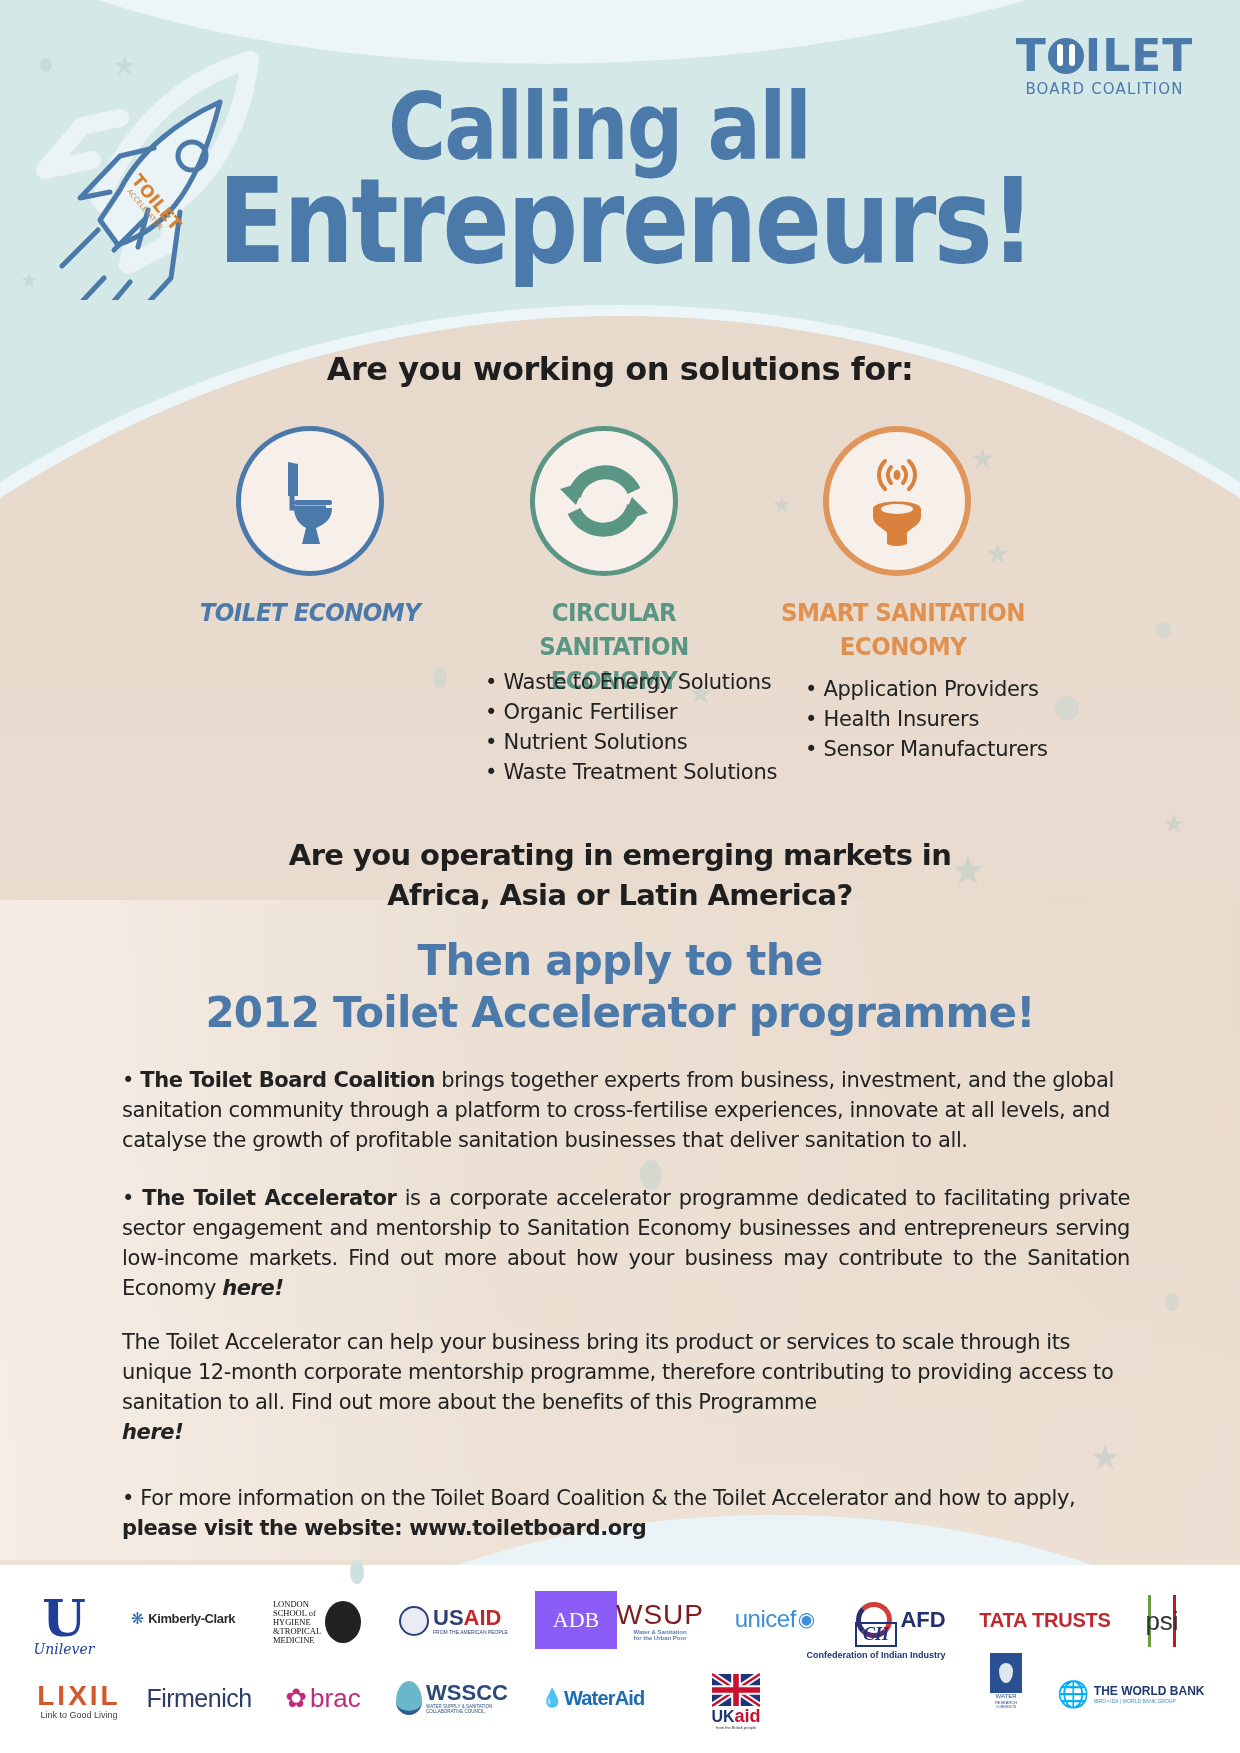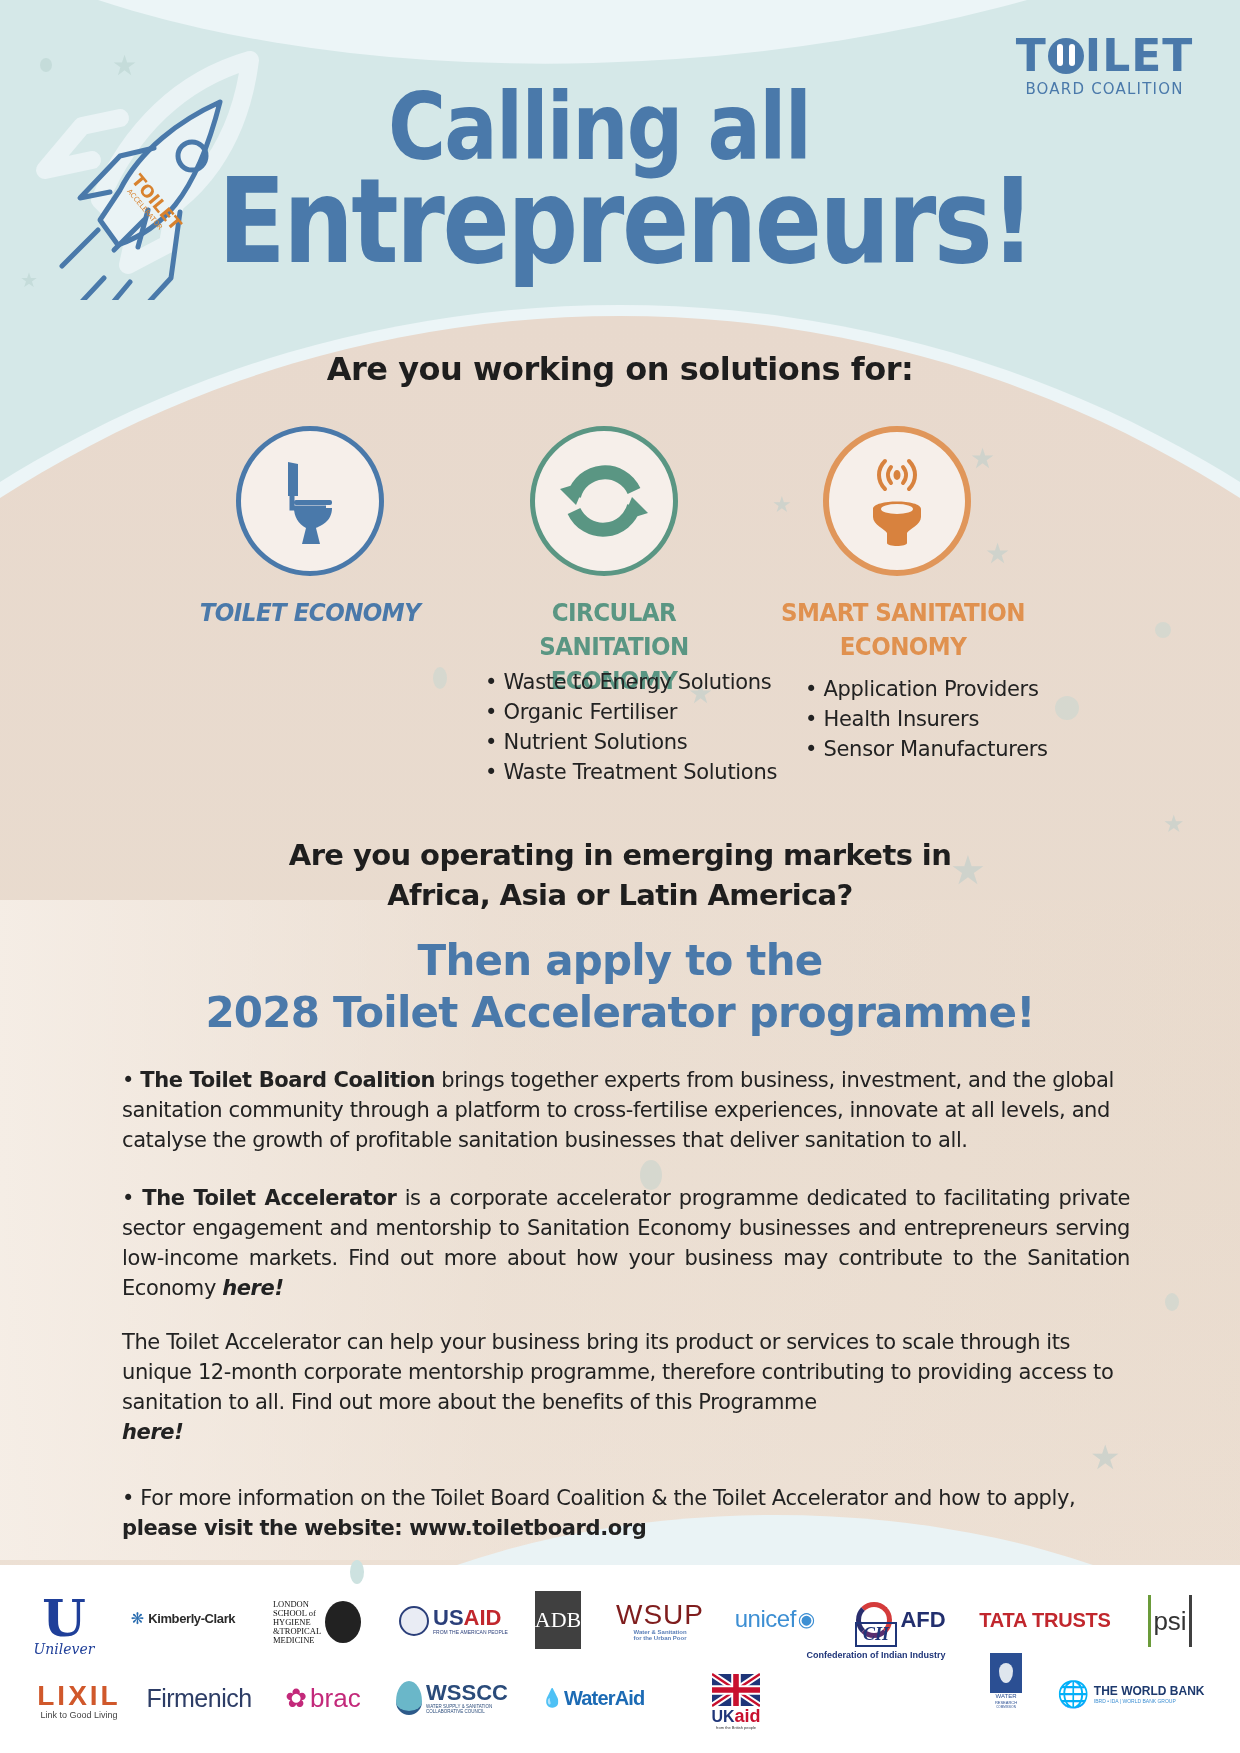--- a/index.html
+++ b/index.html
@@ -194,21 +194,21 @@
     <li>Sensor Manufacturers</li>
   </ul>
 
   <div class="q2">
     <div>Are you operating in emerging markets in</div>
     <div>Africa, Asia or Latin America?</div>
   </div>
 
   <div class="cta">
     <div>Then apply to the</div>
-    <div>2028 Toilet Accelerator programme!</div>
+    <div>2012 Toilet Accelerator programme!</div>
   </div>
 
   <div class="para p1">
     <span>• </span><b>The Toilet Board Coalition</b><span> brings together experts from business, investment, and the global sanitation community through a platform to cross-fertilise experiences, innovate at all levels, and catalyse the growth of profitable sanitation businesses that deliver sanitation to all.</span>
   </div>
   <div class="para justify p2">
     <span>• </span><b>The Toilet Accelerator</b><span> is a corporate accelerator programme dedicated to facilitating private sector engagement and mentorship to Sanitation Economy businesses and entrepreneurs serving low-income markets. Find out more about how your business may contribute to the Sanitation Economy </span><span class="here">here!</span>
   </div>
   <div class="para p3">
     <span>The Toilet Accelerator can help your business bring its product or services to scale through its unique 12-month corporate mentorship programme, therefore contributing to providing access to sanitation to all. Find out more about the benefits of this Programme</span><br>
@@ -237,40 +237,40 @@
     </div>
     <div style="width:36px;height:42px;border-radius:50%;background:#222;margin-left:4px;"></div>
   </div>
   <div class="logo" style="left:396px;top:1603px;width:115px;height:36px;flex-direction:row;">
     <div style="width:30px;height:30px;border-radius:50%;border:2px solid #2b3f7a;background:#e9ecf4;margin-right:4px;"></div>
     <div style="display:flex;flex-direction:column;align-items:flex-start;">
       <span style="font-size:22px;font-weight:bold;color:#2b3f7a;line-height:1;"><span style="color:#2b3f7a;">US</span><span style="color:#c1272d;">AID</span></span>
       <span style="font-size:5px;color:#2b3f7a;">FROM THE AMERICAN PEOPLE</span>
     </div>
   </div>
-  <div class="logo" style="left:535px;top:1591px;width:46px;height:58px;background:#404040;">
+  <div class="logo" style="left:535px;top:1591px;width:82px;height:58px;background:#8b5cf6;">
     <span style="color:#fff;font-size:22px;font-family:'Liberation Serif',serif;">ADB</span>
   </div>
   <div class="logo" style="left:620px;top:1597px;width:80px;height:48px;">
     <span style="font-size:28px;font-weight:normal;color:#7f1d1d;line-height:1;letter-spacing:1px;">WSUP</span>
     <span style="font-size:6px;color:#5a7fb8;font-weight:bold;">Water &amp; Sanitation</span>
     <span style="font-size:6px;color:#5a7fb8;font-weight:bold;">for the Urban Poor</span>
   </div>
   <div class="logo" style="left:724px;top:1603px;width:102px;height:32px;flex-direction:row;">
     <span style="font-size:24px;color:#3d8fd3;letter-spacing:-0.5px;">unicef</span>
     <span style="font-size:20px;color:#3d8fd3;margin-left:2px;">◉</span>
   </div>
   <div class="logo" style="left:852px;top:1600px;width:98px;height:40px;flex-direction:row;">
     <div style="width:36px;height:36px;border-radius:50%;border:5px solid #d43b3b;border-left-color:#2a2e6e;border-bottom-color:#5a2e6e;margin-right:8px;"></div>
     <span style="font-size:22px;font-weight:bold;color:#222f6e;">AFD</span>
   </div>
   <div class="logo" style="left:970px;top:1606px;width:150px;height:28px;">
     <span style="font-size:20px;font-weight:bold;color:#c1272d;letter-spacing:-0.2px;">TATA TRUSTS</span>
   </div>
-  <div class="logo" style="left:1148px;top:1595px;width:44px;height:52px;border-left:3px solid #6b9b3a;border-right:3px solid #404040;">
+  <div class="logo" style="left:1148px;top:1595px;width:28px;height:52px;border-left:3px solid #6b9b3a;border-right:3px solid #b91c1c;">
     <span style="font-size:26px;color:#333;">psi</span>
   </div>
 
   <div class="logo" style="left:34px;top:1678px;width:90px;height:46px;">
     <span style="font-size:28px;font-weight:bold;color:#d0582b;letter-spacing:3px;line-height:1;">LIXIL</span>
     <span style="font-size:9px;color:#444;">Link to Good Living</span>
   </div>
   <div class="logo" style="left:146px;top:1680px;width:106px;height:36px;">
     <span style="font-size:25px;color:#2d3d66;letter-spacing:-0.5px;">Firmenich</span>
   </div>

